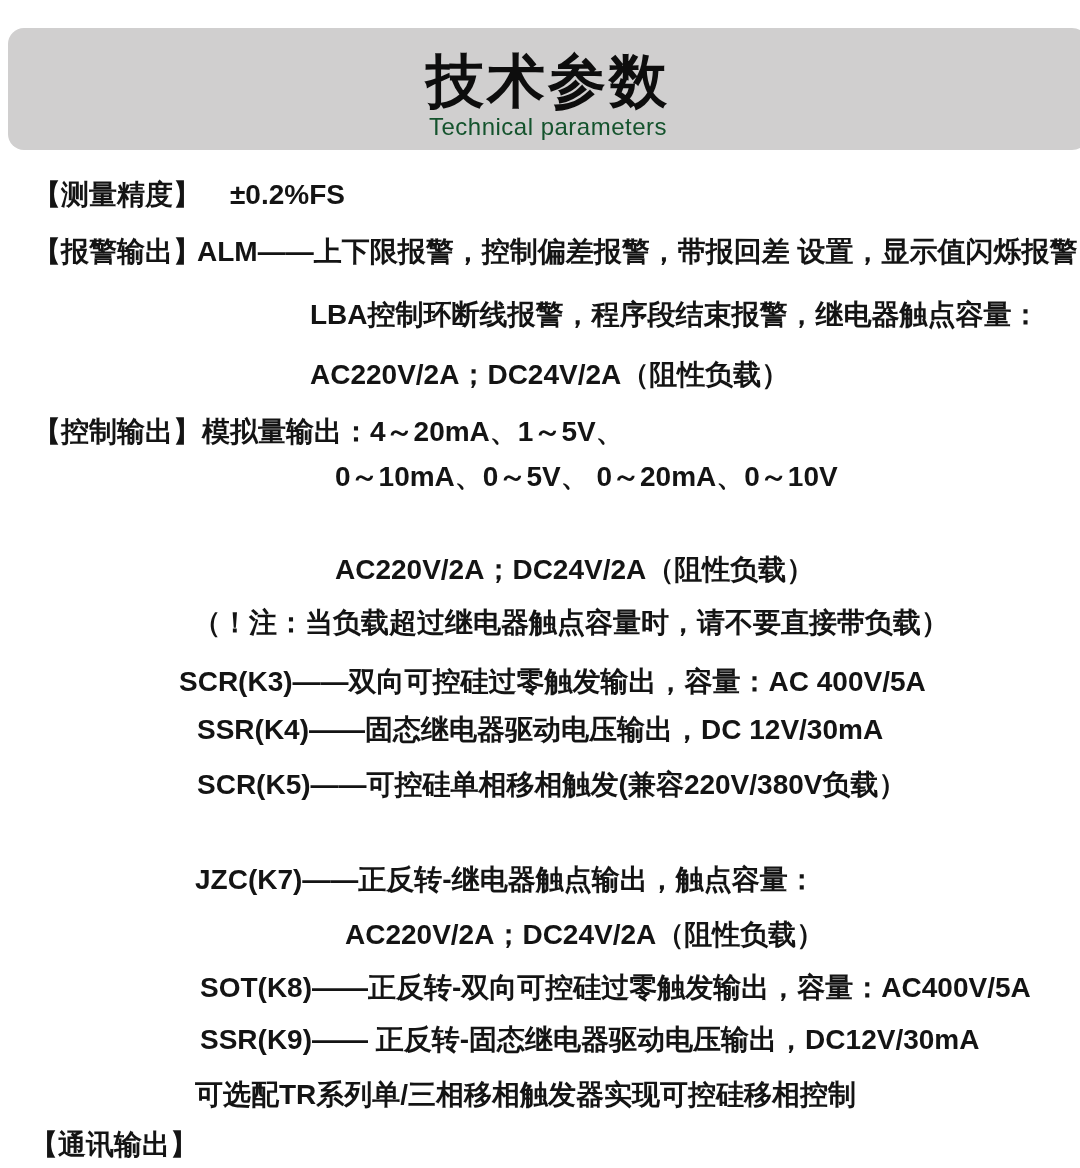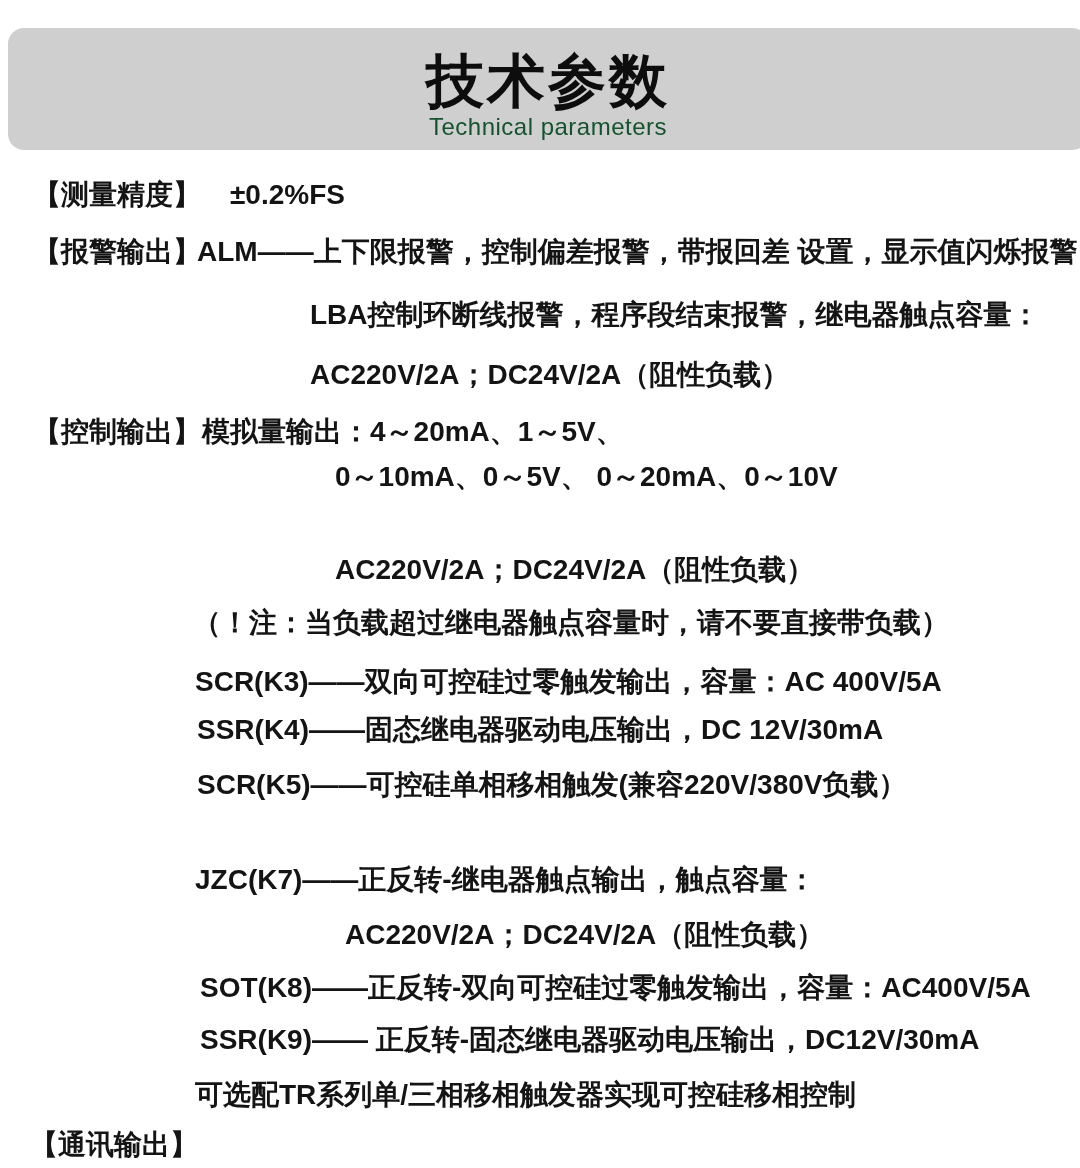--- a/index.html
+++ b/index.html
@@ -62,21 +62,21 @@
   .p-alarm-l1    { left: 197px; top: 237px; }
   .p-alarm-l2    { left: 310px; top: 300px; }
   .p-alarm-l3    { left: 310px; top: 360px; }
   
   .p-ctrl-label { left: 33px;  top: 417px; }
   .p-ctrl-l0    { left: 202px; top: 417px; }
   .p-ctrl-l1    { left: 335px; top: 462px; }
   .p-ctrl-l2    { left: 193px; top: 501px; }
   .p-ctrl-l3    { left: 335px; top: 555px; }
   .p-ctrl-l4    { left: 193px; top: 608px; }
-  .p-ctrl-l5    { left: 195px; top: 667px; }
+  .p-ctrl-l5    { left: 179px; top: 667px; }
   .p-ctrl-l6    { left: 197px; top: 715px; }
   .p-ctrl-l7    { left: 197px; top: 770px; }
   .p-ctrl-l8    { left: 192px; top: 812px; }
   .p-ctrl-l9    { left: 195px; top: 865px; }
   .p-ctrl-l10   { left: 345px; top: 920px; }
   .p-ctrl-l11   { left: 200px; top: 973px; }
   .p-ctrl-l12   { left: 200px; top: 1025px; }
   .p-ctrl-l13   { left: 195px; top: 1080px; }
   
   .p-comm-label { left: 30px;  top: 1130px; }

